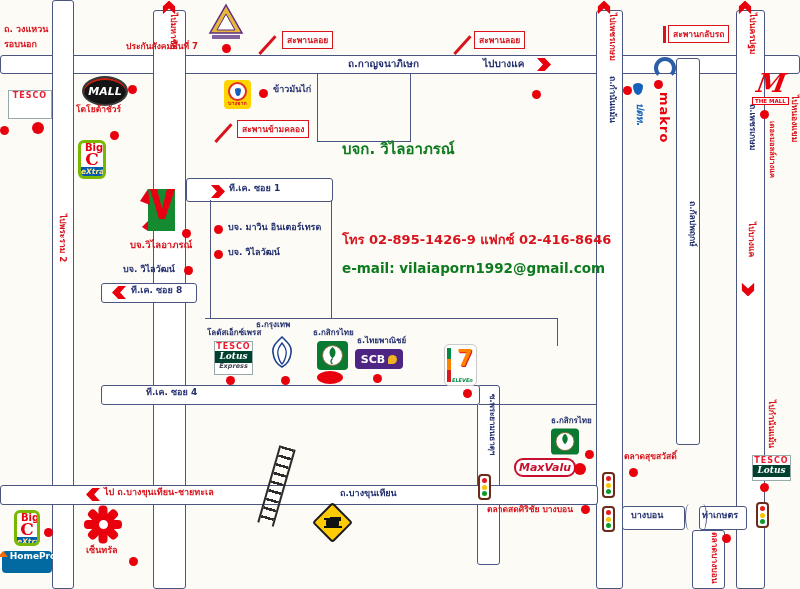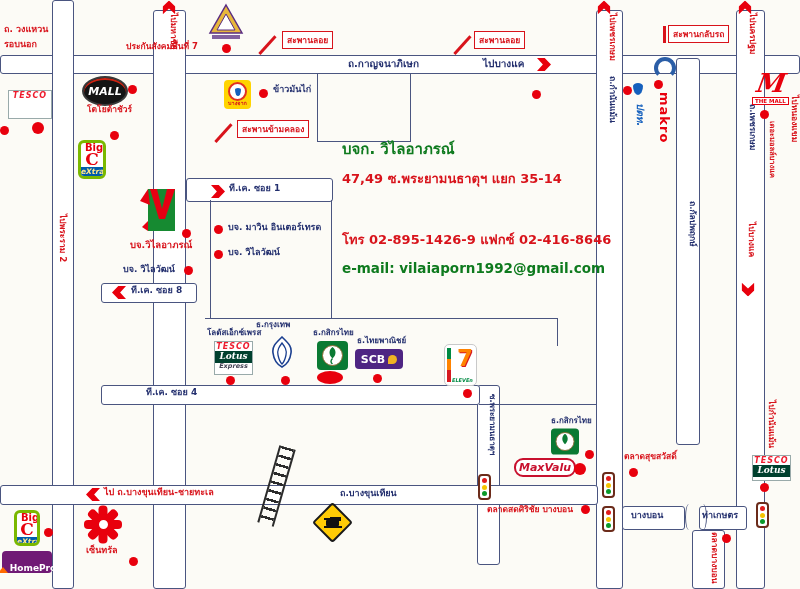--- a/index.html
+++ b/index.html
@@ -22,21 +22,21 @@
   .chev{position:absolute;width:14px;height:13px;background:#e8000d;
         clip-path:polygon(0% 0%,55% 0%,100% 50%,55% 100%,0% 100%,42% 50%);}
   .chev.up{transform:rotate(-90deg);} .chev.left{transform:rotate(180deg);} .chev.down{transform:rotate(90deg);}
   .diag{position:absolute;width:2.5px;height:24px;background:#d8131b;transform:rotate(42deg);}
   .paren{position:absolute;width:7px;height:26px;border-left:1.5px solid #4a5580;border-radius:50%;}
   .tlight{position:absolute;width:13px;height:26px;background:#fff;border:2px solid #6b2b1a;border-radius:4px;
           display:flex;flex-direction:column;align-items:center;justify-content:space-evenly;box-sizing:border-box;}
   .tlight i{width:5px;height:5px;border-radius:50%;display:block;}
   .tl-r{background:#e11c1c;} .tl-y{background:#f5c400;} .tl-g{background:#0a9a2a;}
   .tl-logo{position:absolute;background:#fff;border:1px solid #9aa;text-align:center;overflow:hidden;}
-  .tl-logo .tesco{color:#ee1c2e;font-size:8px;letter-spacing:1px;line-height:1.15;display:block;font-style:italic;}
+  .tl-logo .tesco{color:#ee1c2e;font-size:8px;letter-spacing:1px;line-height:1.15;display:block;}
   .tl-logo .tdots{height:3px;margin:0 3px;background:repeating-linear-gradient(90deg,#ee1c2e 0 2px,transparent 2px 4.5px);}
   .tl-logo .lotus{display:block;background:#00402e;color:#fff;font-size:9px;font-style:italic;
                   font-family:"DejaVu Serif",serif;line-height:1.3;}
   .tl-logo .express{display:block;color:#445;font-style:italic;font-size:6.5px;line-height:1.2;}
   .sure{position:absolute;background:#141414;border:2px solid #3a3a3a;border-radius:50%;color:#fff;
         font-style:italic;font-size:11px;display:flex;align-items:center;justify-content:center;
         box-shadow:inset 0 2px 0 #c21;}
   .bjk{position:absolute;background:#ffd400;border-radius:4px;display:flex;flex-direction:column;align-items:center;justify-content:center;}
   .bjk .ring{width:15px;height:15px;background:#fff;border:2.5px solid #e23122;border-radius:50%;
              display:flex;align-items:center;justify-content:center;}
@@ -50,22 +50,22 @@
   .scb{position:absolute;background:#4e2583;border-radius:4px;color:#fff;display:flex;align-items:center;
        justify-content:center;gap:3px;font-size:11px;}
   .scb i{width:9px;height:9px;border-radius:50% 50% 50% 0;background:#f0b323;display:block;}
   .sev{position:absolute;background:#fff;border:1.5px solid #c9c9c9;border-radius:5px;overflow:hidden;}
   .sev .bar{position:absolute;left:2px;top:3px;bottom:3px;width:4px;
             background:linear-gradient(180deg,#008a43 0 33%,#ff8300 33% 66%,#d71920 66% 100%);}
   .sev .seven{position:absolute;right:3px;top:0px;font-size:23px;color:#ff8300;text-shadow:1px 1px 0 #d71920;line-height:1.2;}
   .sev .eleven{position:absolute;left:7px;bottom:2px;color:#008a43;font-style:italic;font-size:5px;}
   .mxv{position:absolute;background:#fff;border:2px solid #c8102e;border-radius:9px;color:#c8102e;
        font-style:italic;font-size:11px;padding:1px 3px;white-space:nowrap;}
-  .hp{position:absolute;background:#701a75;border-radius:4px;color:#fff;font-size:9px;
-      display:flex;align-items:flex-end;justify-content:center;gap:2px;}
+  .hp{position:absolute;background:#0369a1;border-radius:4px;color:#fff;font-size:9px;
+      display:flex;align-items:flex-start;justify-content:center;gap:2px;}
   .hp .roof{width:0;height:0;border-left:5px solid transparent;border-right:5px solid transparent;
             border-bottom:6px solid #ff6a00;display:block;}
   .ctr{position:absolute;}
   .ctr i{position:absolute;left:0;top:15px;width:38px;height:9px;background:#e8000d;border-radius:4px;display:block;}
   .ctr .c0{transform:rotate(0deg);} .ctr .c1{transform:rotate(45deg);} .ctr .c2{transform:rotate(90deg);} .ctr .c3{transform:rotate(135deg);}
   .ctr .hub{position:absolute;left:12px;top:12px;width:9px;height:9px;background:#fff;border:3px solid #e8000d;border-radius:50%;}
   .mallm{position:absolute;color:#e8000d;font-family:"DejaVu Serif",serif;font-style:italic;
          font-size:26px;line-height:.9;transform:skewX(-10deg);}
   .mallbox{position:absolute;border:1px solid #e8000d;color:#e8000d;font-size:5.5px;padding:0 2px;background:#fff;white-space:nowrap;}
   .ut{position:absolute;width:14px;height:14px;border:4.5px solid #2b5ea7;border-radius:50%;border-bottom-color:transparent;}
@@ -130,21 +130,21 @@
   <div class="tl-logo" style="left:8px;top:90px;width:42px;height:27px;">
     <span class="tesco">TESCO</span>
     <span class="tdots"></span>
     
   </div>
   <div class="dot" style="left:32px;top:122px;"></div>
 
   <div class="sure" style="left:82px;top:76px;width:42px;height:26px;">
     <span>MALL</span>
   </div>
-  <div class="lbl t-red f85" style="left:87px;top:105px;">โตโยต้าชัวร์</div>
+  <div class="lbl t-red f85" style="left:76px;top:105px;">โตโยต้าชัวร์</div>
   <div class="dot sm" style="left:128px;top:85px;"></div>
 
   <div class="bigc" style="left:78px;top:140px;width:28px;height:39px;">
     <span class="big">Big</span>
     <span class="c">C</span>
     <span class="extra">eXtra</span>
   </div>
   <div class="dot sm" style="left:110px;top:131px;"></div>
 
   <div class="diag" style="left:266px;top:33px;"></div>
@@ -214,21 +214,20 @@
 
   <div class="lbl t-navy f9" style="left:123px;top:265px;">บจ. วิไลวัฒน์</div>
   <div class="dot sm" style="left:184px;top:266px;"></div>
 
   <div class="chev left" style="left:112px;top:286px;"></div>
   <div class="lbl t-navy f9" style="left:131px;top:286px;">ที.เค. ซอย 8</div>
 
   <div class="lbl t-navy f9" style="left:146px;top:388px;">ที.เค. ซอย 4</div>
 
   <div class="lbl t-green" style="left:342px;top:141px;font-size:15px;">บจก. วิไลอาภรณ์</div>
-  <div class="lbl t-red" style="left:342px;top:172px;font-size:13px;">47,49 ซ.พระยามนธาตุฯ แยก 35-14</div>
   <div class="lbl t-red" style="left:342px;top:233px;font-size:13px;">โทร 02-895-1426-9 แฟกซ์ 02-416-8646</div>
   <div class="lbl t-green" style="left:342px;top:261px;font-size:13.5px;">e-mail: vilaiaporn1992@gmail.com</div>
 
   <div class="lbl t-navy f8" style="left:207px;top:329px;">โลตัสเอ็กซ์เพรส</div>
   <div class="tl-logo" style="left:214px;top:341px;width:37px;height:32px;">
     <span class="tesco">TESCO</span>
     <span class="lotus">Lotus</span>
     <span class="express">Express</span>
   </div>
   <div class="dot sm" style="left:226px;top:376px;"></div>

